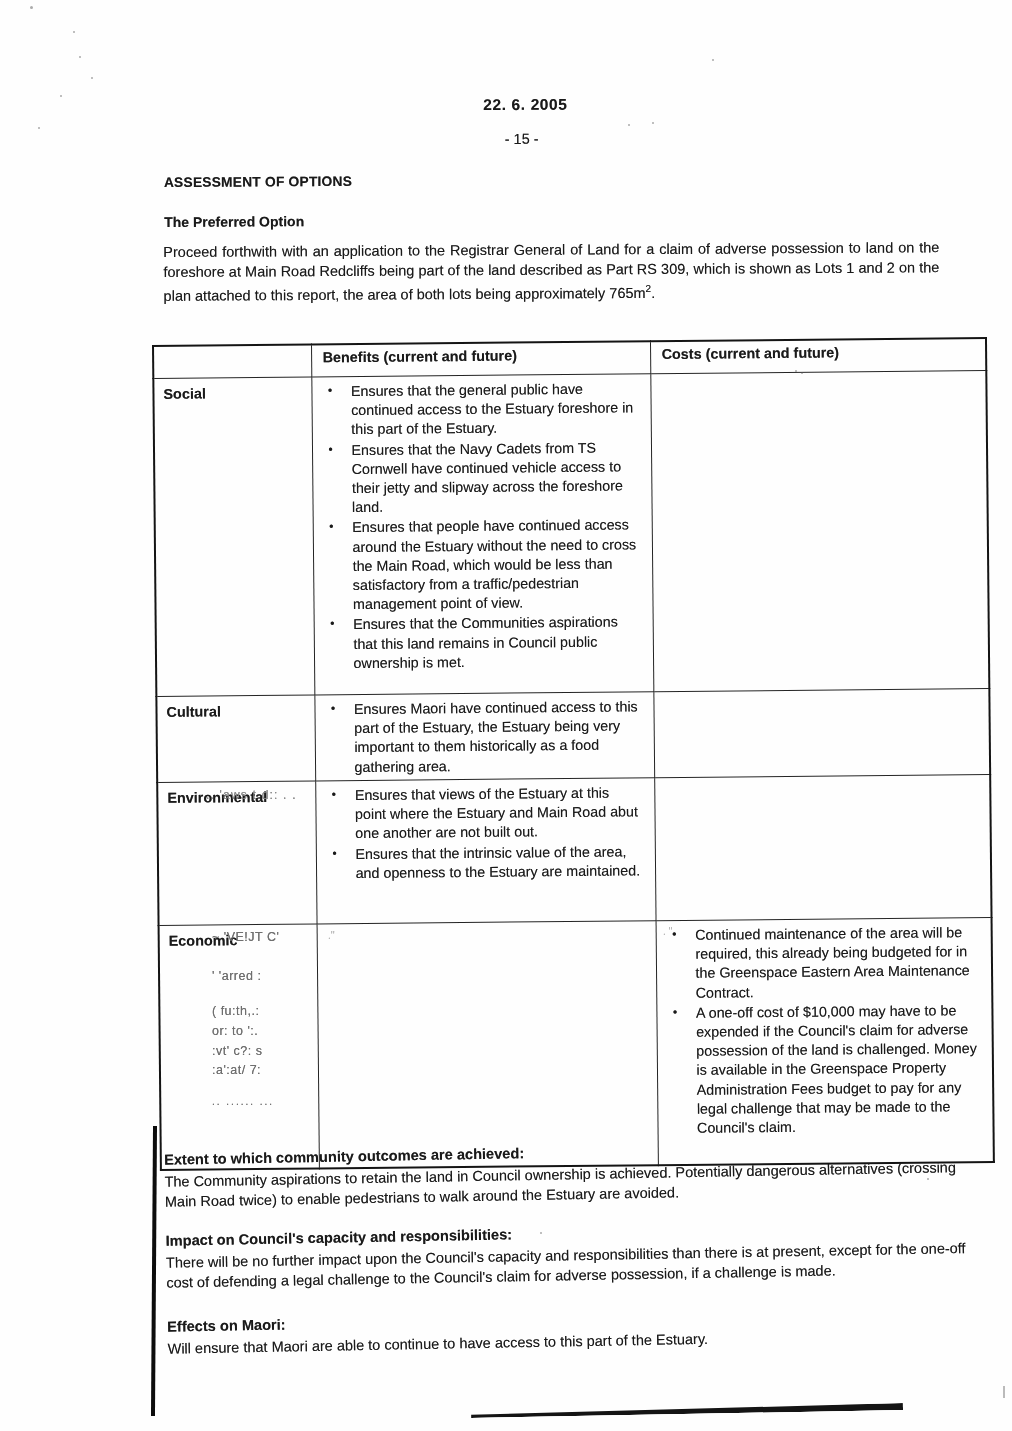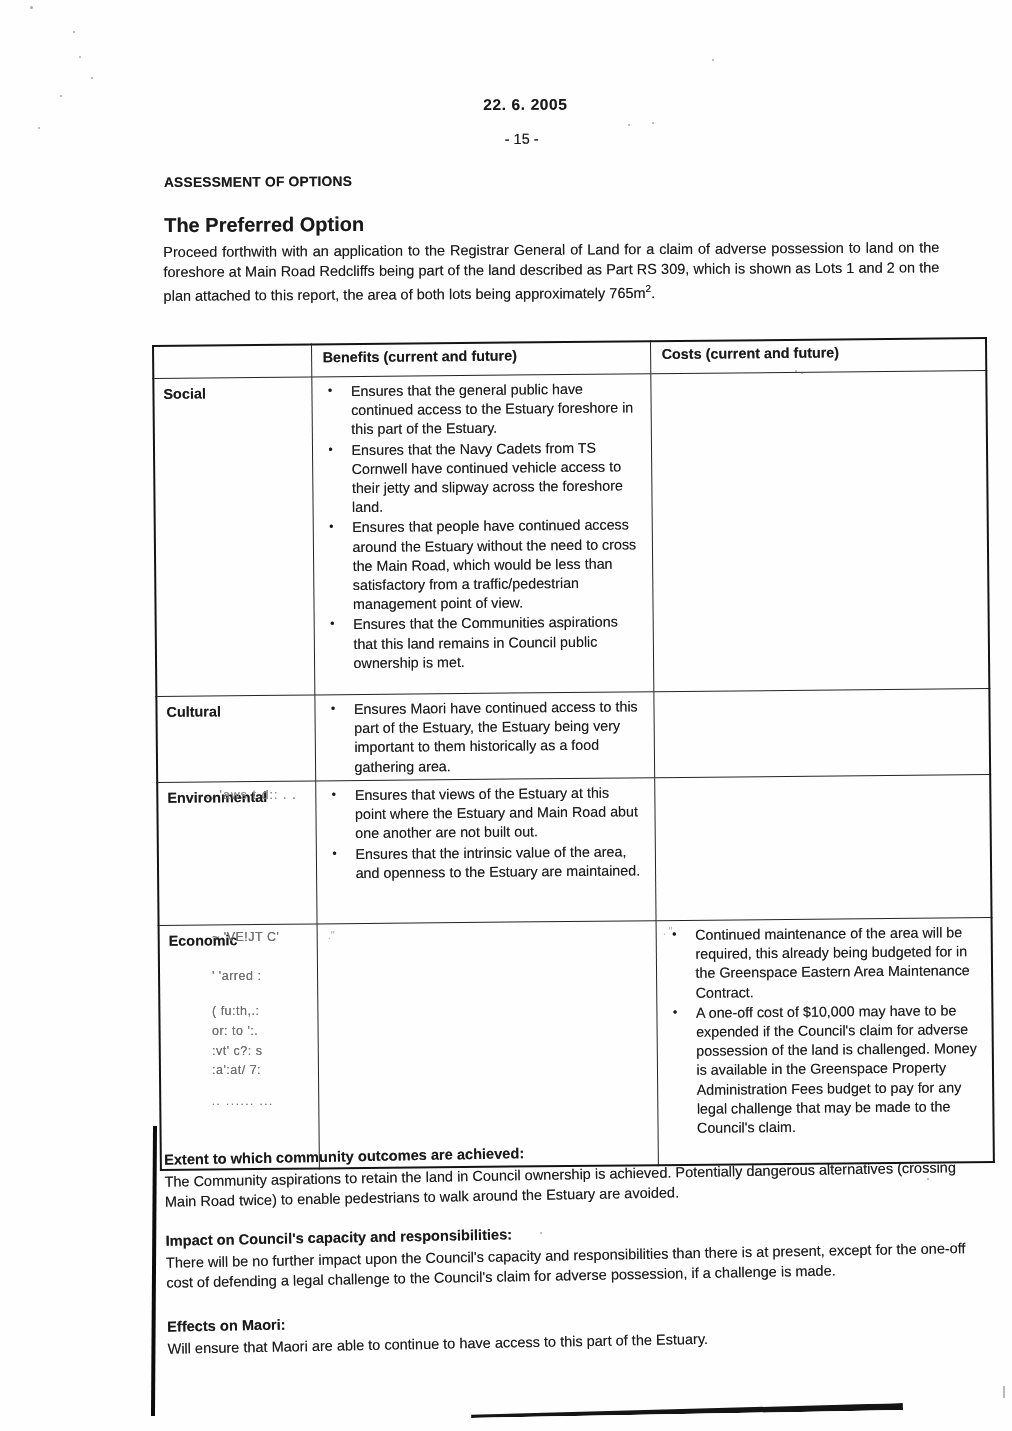--- a/index.html
+++ b/index.html
@@ -12,21 +12,21 @@
   sup{font-size:10px;}
 
   
   .top-block{position:absolute;left:0;top:0;width:1012px;height:340px;
     transform:rotate(-.35deg);transform-origin:500px 200px;}
   .doc-date{position:absolute;top:96px;left:0;width:1012px;text-align:center;
     font-weight:bold;font-size:15.5px;letter-spacing:.6px;padding-left:40px;box-sizing:border-box;}
   .page-number{position:absolute;top:131px;left:0;width:1012px;text-align:center;
     font-size:14.5px;padding-left:32px;box-sizing:border-box;}
   .doc-heading{position:absolute;top:173px;left:164px;font-size:13.8px;font-weight:bold;letter-spacing:.2px;}
-  .doc-subheading{position:absolute;top:212px;left:164px;font-size:20px;font-weight:bold;}
+  .doc-subheading{position:absolute;top:212px;left:164px;font-size:14px;font-weight:bold;}
   .intro{position:absolute;top:240px;left:163px;width:776px;margin:0;
     font-size:14.5px;line-height:20px;text-align:justify;}
 
   
   .options-table{position:absolute;left:152px;top:345px;width:833px;
     border-collapse:collapse;table-layout:fixed;
     transform:rotate(-.55deg);transform-origin:0 0;
     border:2.5px solid #141414;}
   .options-table th,.options-table td{border:1.7px solid #242424;vertical-align:top;}
   .options-table thead th{font-size:14.4px;font-weight:bold;text-align:left;

